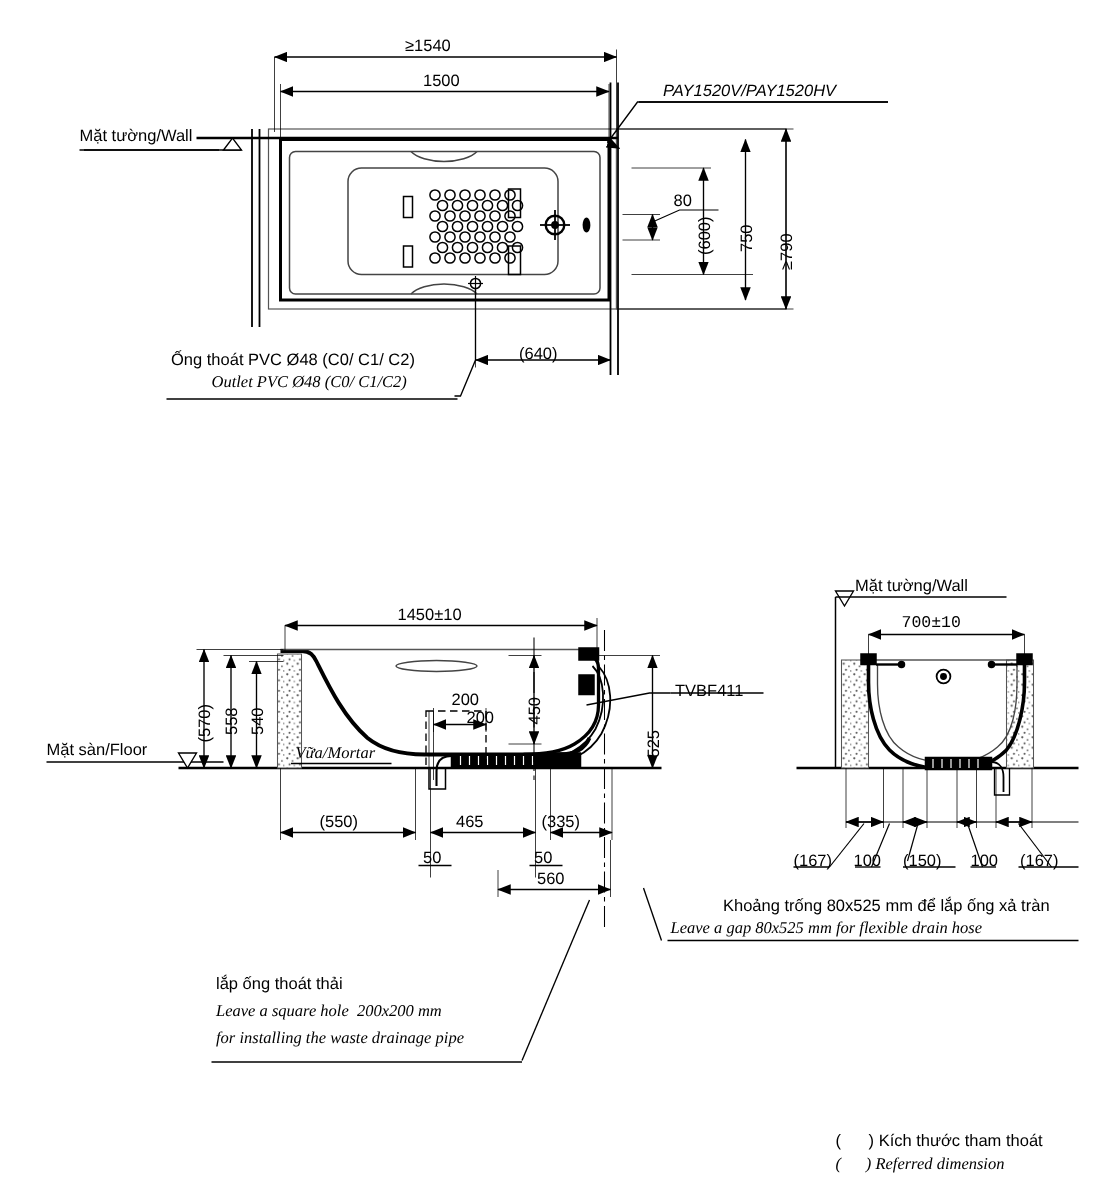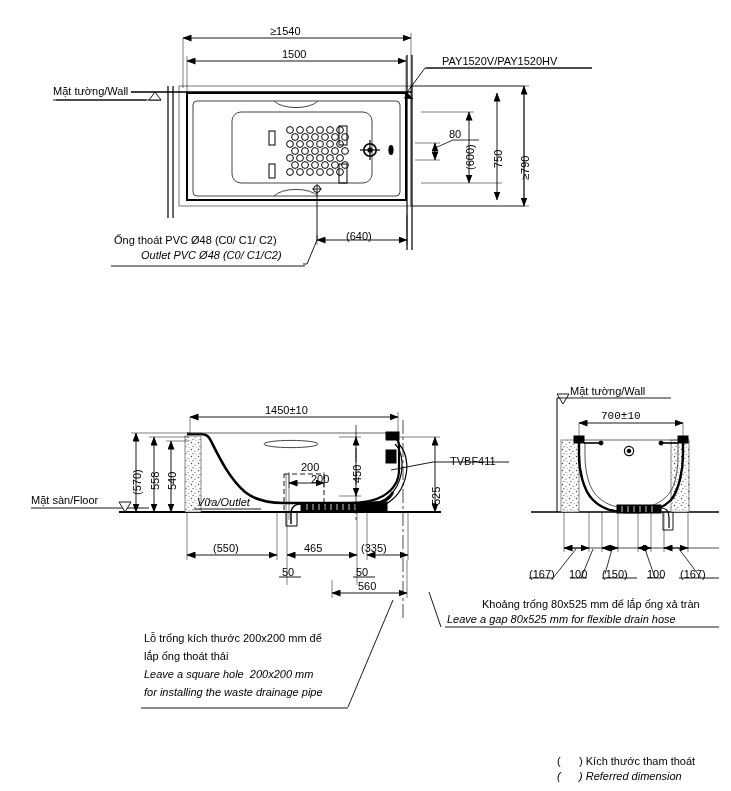--- a/index.html
+++ b/index.html
@@ -1,21 +1,21 @@
 <!DOCTYPE html>
 <html><head>
 <meta charset="utf-8">
 <style>
   html,body{margin:0;padding:0;background:#ffffff;}
   body{width:731px;height:791px;position:relative;overflow:hidden;
        font-family:"Liberation Sans","DejaVu Sans",sans-serif;color:#000;}
   .stage{position:absolute;left:1px;top:0;width:731px;height:644px;border-radius:24px;}
   svg{display:block;}
   .lbl{position:absolute;font-size:11px;line-height:1.25;white-space:pre;color:#000;}
-  .it{font-style:italic;}
+  .it{font-style:italic;font-family:Liberation Serif, serif;}
   .vert{transform-origin:0 0;}
 </style>
 </head>
 <body>
 
 <div class="stage">
 
 <svg width="731" height="791" viewBox="0 0 731 791">
   <defs>
     <marker id="ah" markerWidth="9" markerHeight="7" refX="8.5" refY="3.5" orient="auto" markerUnits="userSpaceOnUse">
@@ -343,60 +343,59 @@
     <path d="M678,549 L700,578" stroke="#000" stroke-width="0.8"></path>
     <line x1="678" y1="578" x2="718" y2="578" stroke="#000" stroke-width="0.9"></line>
   </g>
 
   </g>
 </svg>
 
 <div class="lbl" style="left:269px;top:25px;">≥1540</div>
 <div class="lbl" style="left:281px;top:48px;">1500</div>
 <div class="lbl" style="left:52px;top:85px;"><span>Mặt tường/Wall</span></div>
-<div class="lbl" style="left:441px;top:55px;">PAY1520V/PAY1520HV</div>
+<div class="lbl" style="left:441px;top:55px;font-style:italic;">PAY1520V/PAY1520HV</div>
 
 <div class="lbl vert" style="left:518px;top:180px;transform:rotate(-90deg);">≥790</div>
 <div class="lbl vert" style="left:491px;top:168px;transform:rotate(-90deg);">750</div>
 <div class="lbl vert" style="left:463px;top:170px;transform:rotate(-90deg);">(600)</div>
 <div class="lbl" style="left:448px;top:128px;">80</div>
 <div class="lbl" style="left:345px;top:230px;">(640)</div>
 
 <div class="lbl" style="left:113px;top:234px;">Ống thoát PVC Ø48 (C0/ C1/ C2)</div>
 <div class="lbl it" style="left:140px;top:249px;">Outlet PVC Ø48 (C0/ C1/C2)</div>
 
 <div class="lbl" style="left:264px;top:404px;text-align:right;">1450±10</div>
 <div class="lbl vert" style="left:130px;top:495px;transform:rotate(-90deg);">(570)</div>
 <div class="lbl vert" style="left:148px;top:490px;transform:rotate(-90deg);">558</div>
 <div class="lbl vert" style="left:165px;top:490px;transform:rotate(-90deg);">540</div>
 <div class="lbl vert" style="left:350px;top:483px;transform:rotate(-90deg);">450</div>
 <div class="lbl vert" style="left:429px;top:505px;transform:rotate(-90deg);">525</div>
 <div class="lbl" style="left:300px;top:461px;">200</div>
 <div class="lbl" style="left:310px;top:473px;">200</div>
 
 <div class="lbl" style="left:30px;top:494px;"><span>Mặt sàn/Floor</span></div>
-<div class="lbl it" style="left:196px;top:496px;">Vữa/Outlet</div>
+<div class="lbl it" style="left:196px;top:496px;">Vữa/Mortar</div>
 <div class="lbl" style="left:449px;top:455px;">TVBF411</div>
 
 <div class="lbl" style="left:212px;top:542px;">(550)</div>
 <div class="lbl" style="left:303px;top:542px;">465</div>
 <div class="lbl" style="left:360px;top:542px;">(335)</div>
 <div class="lbl" style="left:281px;top:566px;">50</div>
 <div class="lbl" style="left:355px;top:566px;">50</div>
 <div class="lbl" style="left:357px;top:580px;">560</div>
 
 <div class="lbl" style="left:569px;top:385px;"><span>Mặt tường/Wall</span></div>
 <div class="lbl" style="left:600px;top:410px;font-family:Liberation Mono, monospace;">700±10</div>
 <div class="lbl" style="left:528px;top:568px;">(167)</div>
 <div class="lbl" style="left:568px;top:568px;">100</div>
 <div class="lbl" style="left:601px;top:568px;">(150)</div>
 <div class="lbl" style="left:646px;top:568px;">100</div>
 <div class="lbl" style="left:679px;top:568px;">(167)</div>
 
-<div class="lbl" style="left:143px;top:632px;">Lỗ trống kích thước 200x200 mm để</div>
 <div class="lbl" style="left:143px;top:650px;">lắp ống thoát thải</div>
 <div class="lbl it" style="left:143px;top:668px;">Leave a square hole  200x200 mm</div>
 <div class="lbl it" style="left:143px;top:686px;">for installing the waste drainage pipe</div>
 
 <div class="lbl" style="left:446px;top:598px;margin-left:35px;">Khoảng trống 80x525 mm để lắp ống xả tràn</div>
 <div class="lbl it" style="left:446px;top:613px;">Leave a gap 80x525 mm for flexible drain hose</div>
 
 <div class="lbl" style="left:556px;top:755px;"><span>(</span>&nbsp;&nbsp;&nbsp;&nbsp;&nbsp;&nbsp;<span>)</span>&nbsp;<span>Kích thước tham thoát</span></div>
 <div class="lbl it" style="left:556px;top:770px;"><span>(</span>&nbsp;&nbsp;&nbsp;&nbsp;&nbsp;&nbsp;<span>)</span>&nbsp;<span>Referred dimension</span></div>
 

